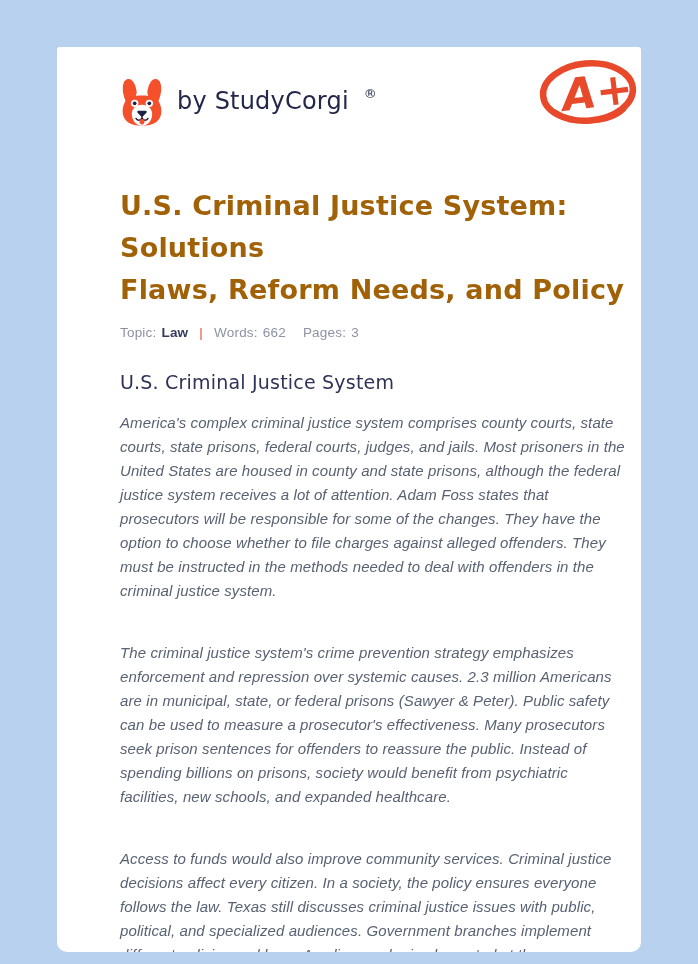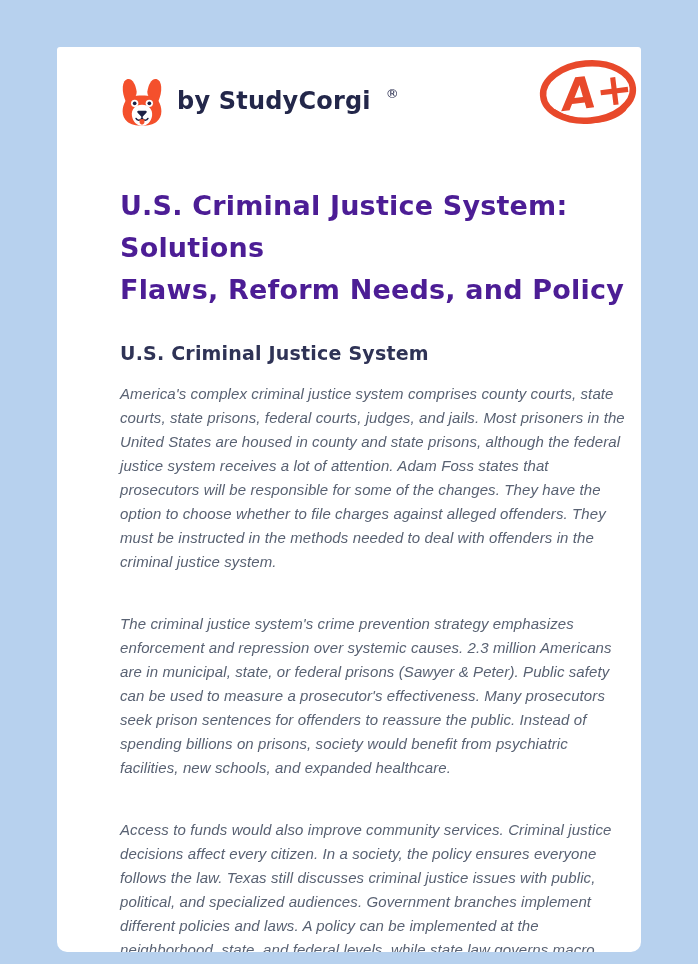--- a/index.html
+++ b/index.html
@@ -30,21 +30,21 @@
     position: absolute;
     left: 63px;
     top: 29px;
     display: flex;
     align-items: center;
     gap: 13px;
     cursor: pointer;
   }
   .brand-label {
     font-family: "DejaVu Sans", sans-serif;
-    font-weight: 700;
+    font-weight: 400;
     font-size: 24px;
     color: #23274a;
     letter-spacing: 0.2px;
     white-space: nowrap;
   }
   .registered {
     font-family: "DejaVu Sans", sans-serif;
     font-size: 13px;
     font-weight: 400;
     color: #23274a;
@@ -61,21 +61,21 @@
   }
   .content {
     padding: 0 14px 0 63px;
   }
   .title {
     margin-top: 46px;
     font-family: "DejaVu Sans", sans-serif;
     font-weight: 700;
     font-size: 27px;
     line-height: 42px;
-    color: #4c1d95;
+    color: #a16207;
     letter-spacing: 0.2px;
   }
   .meta {
     margin-top: 14px;
     display: flex;
     align-items: center;
     font-size: 13.5px;
     color: #8d92a3;
     letter-spacing: 0.2px;
   }
@@ -88,21 +88,21 @@
   }
   .meta .separator {
     color: #e0502f;
     margin: 0 11px;
   }
   .meta .pair-value { margin-left: 5px; }
   .meta .pages-group { margin-left: 17px; }
   .section-heading {
     margin-top: 31px;
     font-family: "DejaVu Sans", sans-serif;
-    font-weight: 700;
+    font-weight: 400;
     font-size: 19px;
     color: #2f3356;
     letter-spacing: 0.2px;
   }
   .body-text p {
     margin: 18px 0 24px 0;
     font-size: 15px;
     line-height: 24px;
     color: #596273;
     letter-spacing: 0.1px;
@@ -150,20 +150,29 @@
   </div>
 
   <div class="content">
 
     <h1 class="title" style="margin-bottom:0;">
       <div>U.S. Criminal Justice System:</div>
       <div>Solutions</div>
       <div>Flaws, Reform Needs, and Policy</div>
     </h1>
 
+    <div class="meta">
+      <span>Topic:</span>
+      <a class="topic-value">Law</a>
+      <span class="separator">|</span>
+      <span>Words:</span>
+      <span class="pair-value">662</span>
+      <span class="pages-group">Pages:</span>
+      <span class="pair-value">3</span>
+    </div>
 
     <h2 class="section-heading" style="margin-bottom:0;">U.S. Criminal Justice System</h2>
 
     <div class="body-text">
       <p>America's complex criminal justice system comprises county courts, state courts, state prisons, federal courts, judges, and jails. Most prisoners in the United States are housed in county and state prisons, although the federal justice system receives a lot of attention. Adam Foss states that prosecutors will be responsible for some of the changes. They have the option to choose whether to file charges against alleged offenders. They must be instructed in the methods needed to deal with offenders in the criminal justice system.</p>
       <p>The criminal justice system's crime prevention strategy emphasizes enforcement and repression over systemic causes. 2.3 million Americans are in municipal, state, or federal prisons (Sawyer &amp; Peter). Public safety can be used to measure a prosecutor's effectiveness. Many prosecutors seek prison sentences for offenders to reassure the public. Instead of spending billions on prisons, society would benefit from psychiatric facilities, new schools, and expanded healthcare.</p>
       <p>Access to funds would also improve community services. Criminal justice decisions affect every citizen. In a society, the policy ensures everyone follows the law. Texas still discusses criminal justice issues with public, political, and specialized audiences. Government branches implement different policies and laws. A policy can be implemented at the neighborhood, state, and federal levels, while state law governs macro</p>
     </div>
 
   </div>

